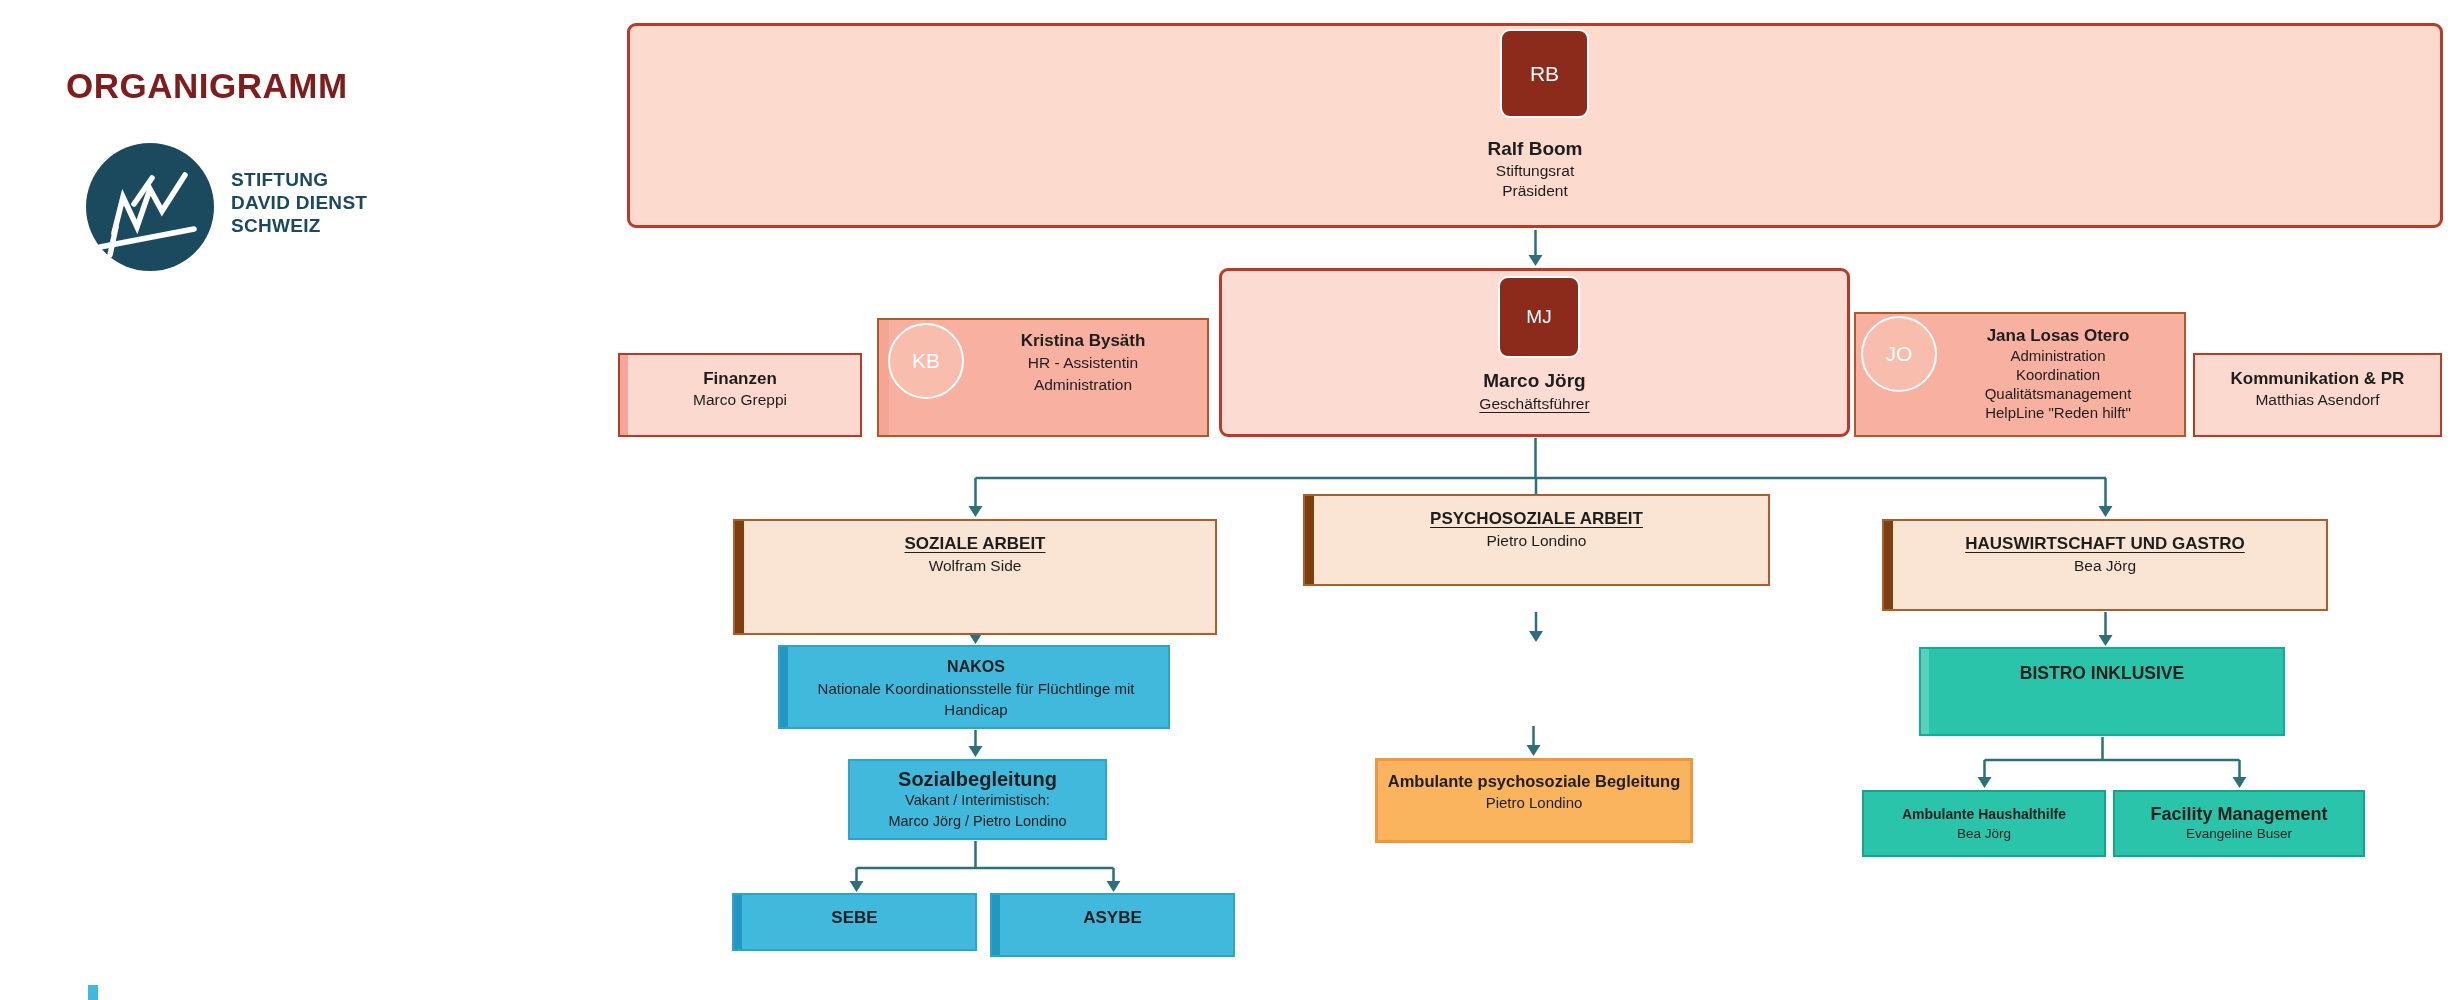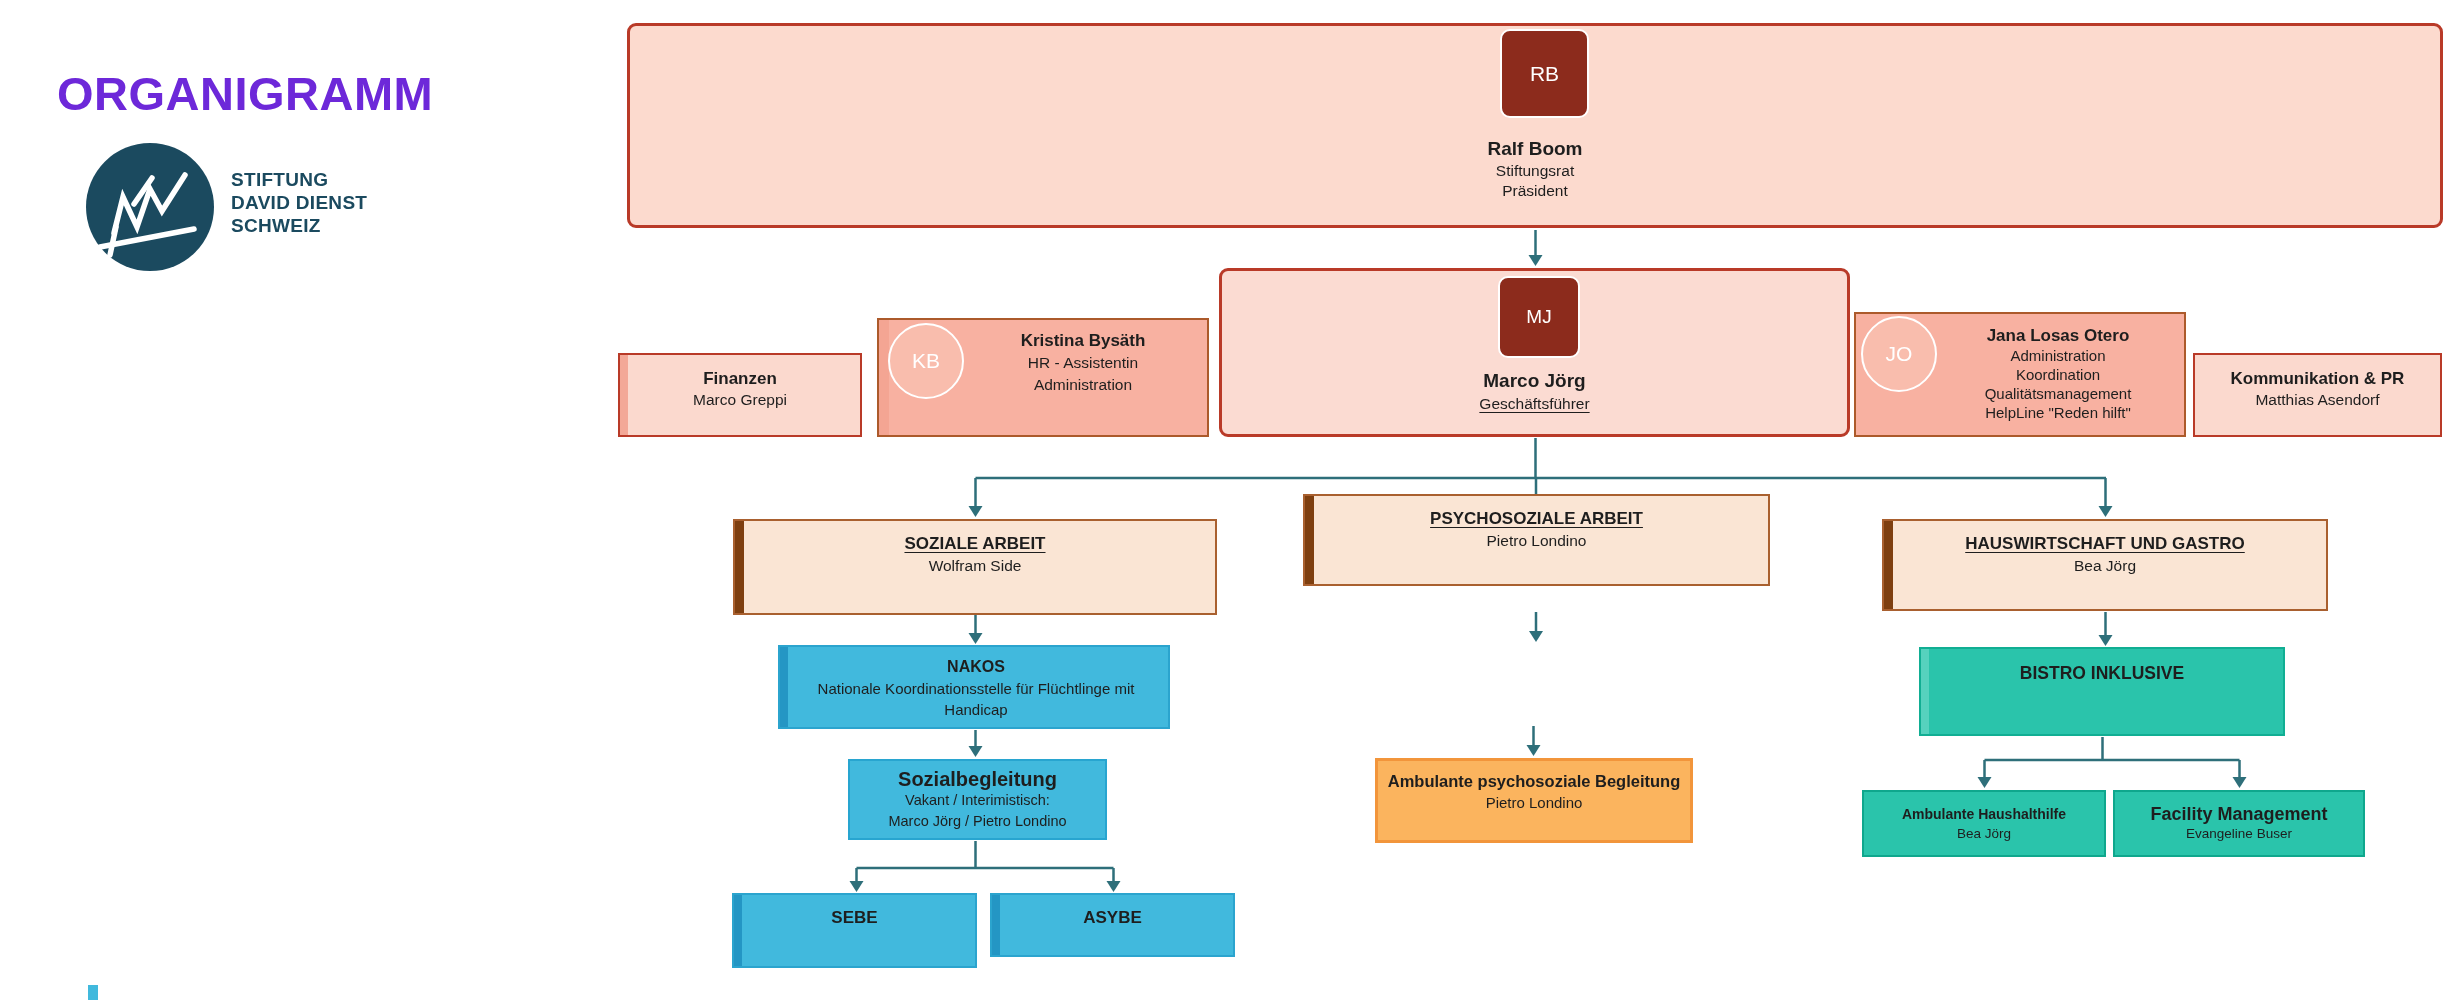--- a/index.html
+++ b/index.html
@@ -1,19 +1,19 @@
 <!DOCTYPE html>
 <html><head>
 <meta charset="utf-8">
 <style>
   html,body{margin:0;padding:0;background:#fff;}
   .stage{position:relative;width:2459px;height:1000px;background:#ffffff;overflow:hidden;
          font-family:"Liberation Sans",sans-serif;color:#1e1e1e;}
-  .page-title{position:absolute;left:57px;top:66px;font-size:47px;font-weight:bold;
-              color:#6d28d9;letter-spacing:.5px;}
+  .page-title{position:absolute;left:66px;top:66px;font-size:35px;font-weight:bold;
+              color:#7f1d1d;letter-spacing:.5px;}
   .logo-icon{position:absolute;left:84px;top:141px;width:132px;height:132px;}
   .logo-text{position:absolute;left:231px;top:168px;font-size:19px;font-weight:bold;
              color:#1b4a5f;line-height:23px;letter-spacing:.3px;}
   .connectors{position:absolute;left:0;top:0;z-index:1;}
   .node{position:absolute;box-sizing:border-box;z-index:2;text-align:center;
         display:flex;flex-direction:column;align-items:center;}
   .rounded{border-radius:9px;}
   .pink-light{background:#fcdace;border:3px solid #b93a28;}
   .pink-flat{background:#fbd9ce;border:2px solid #b93a28;}
   .salmon{background:#f8b1a1;border:2px solid #ac5a2b;}
@@ -133,21 +133,21 @@
       <div class="sub-sm">Qualitätsmanagement</div>
       <div class="sub-sm">HelpLine "Reden hilft"</div>
     </div>
   </div>
 
   <div class="node pink-flat" style="left:2193px;top:353px;width:249px;height:84px;padding-top:13px;">
     <div class="name-sm">Kommunikation &amp; PR</div>
     <div class="sub">Matthias Asendorf</div>
   </div>
 
-  <div class="node beige" style="left:733px;top:519px;width:484px;height:96px;padding-top:12px;align-items:center;">
+  <div class="node beige" style="left:733px;top:519px;width:484px;height:116px;padding-top:12px;align-items:center;">
     <div class="name-sm ul">SOZIALE ARBEIT</div>
     <div class="sub" style="line-height:22px;">Wolfram Side</div>
   </div>
 
   <div class="node beige" style="left:1303px;top:494px;width:467px;height:92px;padding-top:12px;">
     <div class="name-sm ul">PSYCHOSOZIALE ARBEIT</div>
     <div class="sub" style="line-height:22px;">Pietro Londino</div>
   </div>
 
   <div class="node beige" style="left:1882px;top:519px;width:446px;height:92px;padding-top:12px;">
@@ -159,21 +159,21 @@
     <div class="name-sm" style="font-size:16px;">NAKOS</div>
     <div class="sub-sm" style="line-height:21px;">Nationale Koordinationsstelle für Flüchtlinge mit Handicap</div>
   </div>
 
   <div class="node blue-plain" style="left:848px;top:759px;width:259px;height:81px;padding-top:8px;">
     <div class="name-sm" style="font-size:20px;line-height:21px;">Sozialbegleitung</div>
     <div class="sub-sm" style="font-size:14.5px;line-height:21px;">Vakant / Interimistisch:</div>
     <div class="sub-sm" style="font-size:14.5px;line-height:21px;">Marco Jörg / Pietro Londino</div>
   </div>
 
-  <div class="node blue strip-blue" style="left:732px;top:893px;width:245px;height:75px;padding-top:12px;">
+  <div class="node blue strip-blue" style="left:732px;top:893px;width:245px;height:58px;padding-top:12px;">
     <div class="name-sm">SEBE</div>
   </div>
 
   <div class="node blue strip-blue" style="left:990px;top:893px;width:245px;height:64px;padding-top:12px;">
     <div class="name-sm">ASYBE</div>
   </div>
 
 
   <div class="node orange-plain" style="left:1375px;top:758px;width:318px;height:85px;padding:9px 8px 0 8px;">
     <div class="name-sm" style="font-size:16.5px;">Ambulante psychosoziale Begleitung</div>

